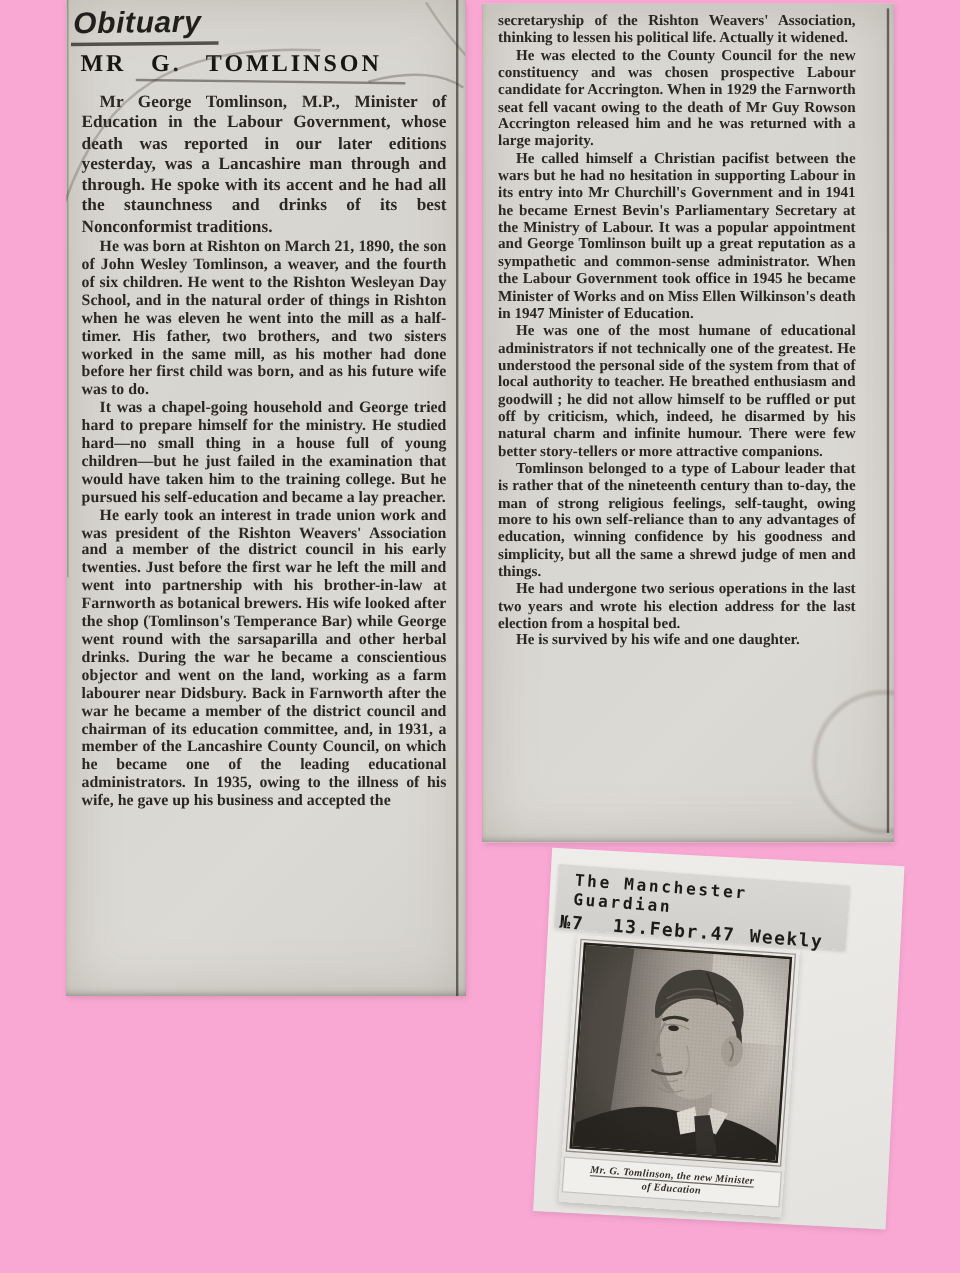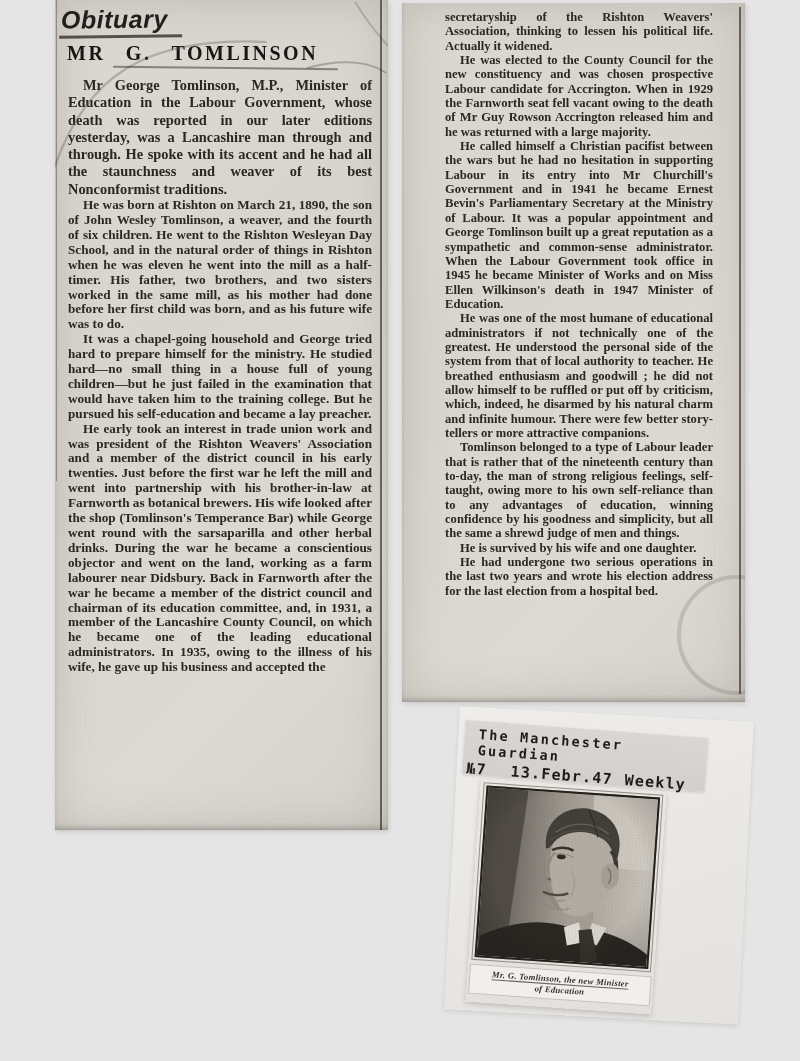--- a/index.html
+++ b/index.html
@@ -1,16 +1,16 @@
 <!DOCTYPE html>
 <html lang="en"><head>
 <meta charset="utf-8">
 <style>
   html,body{margin:0;padding:0;background:#ffffff;}
-  .page{position:relative;width:800px;height:1061px;background:#e5e5e5;overflow:hidden;
+  .page{position:relative;width:800px;height:1061px;background:#f9a8d4;overflow:hidden;
         font-family:"Liberation Serif", serif;}
 
   
   .clip{position:absolute;overflow:hidden;
         background:linear-gradient(135deg,#dad8d2 0%,#d7d5cf 40%,#dcdad4 75%,#d4d2cc 100%);
         box-shadow:inset 0 0 46px rgba(118,112,100,.28), inset 0 -4px 6px -3px rgba(55,50,42,.45),
                    1px 2px 5px rgba(0,0,0,.12);
         color:#2b2823;}
   .clip-left{left:55px;top:0;width:333px;height:830px;padding:0;}
   .clip-right{left:402px;top:3px;width:343px;height:699px;}
@@ -29,21 +29,21 @@
   .headline{font-family:"Liberation Serif", serif;font-weight:bold;font-size:20px;
             letter-spacing:2.5px;word-spacing:13px;color:#181612;margin:4px 6px 2px 12px;}
   .headline-rule{height:2px;width:225px;margin:2px 0 6px 58px;background:rgba(50,46,40,.5);
                  transform:rotate(.7deg);border-radius:2px;}
 
   
   .col-text{text-align:justify;font-weight:bold;color:#2b2823;}
   .col-text p{margin:0;text-indent:15px;}
   .col-left{padding:2px 16px 0 13px;font-size:13.2px;line-height:14.9px;}
   .col-left p:first-child{font-size:14.4px;line-height:17.3px;}
-  .col-right{padding:7px 32px 0 13px;font-size:12.6px;line-height:14.35px;margin-left:30px;}
+  .col-right{padding:7px 32px 0 13px;font-size:12.6px;line-height:14.35px;}
   .col-right p:first-child{text-indent:0;}
 
   .ring-stain{position:absolute;right:-52px;top:572px;width:112px;height:112px;border-radius:50%;
               border:4px solid rgba(70,62,50,.17);filter:blur(.7px);}
 
   
   .backing{position:absolute;left:452px;top:714px;width:294px;height:303px;
            background:linear-gradient(160deg,#efedea 0%,#e9e7e4 55%,#e4e2df 100%);
            transform:rotate(3deg);box-shadow:0 2px 5px rgba(0,0,0,.10);}
   .masthead{position:absolute;left:466px;top:720px;width:243px;height:49px;
@@ -79,37 +79,37 @@
     <svg class="smudges" width="333" height="230" viewBox="0 0 333 230">
       <path d="M-4,178 C28,74 92,36 212,42" stroke="rgba(88,84,77,.33)" stroke-width="2.2" fill="none"></path>
       <path d="M252,68 C288,58 316,62 331,73" stroke="rgba(88,84,77,.38)" stroke-width="2" fill="none"></path>
       <path d="M300,2 C310,18 322,34 333,46" stroke="rgba(88,84,77,.28)" stroke-width="2" fill="none"></path>
     </svg>
     <div class="edge-left"></div>
     <div class="obituary">Obituary</div>
     <h1 class="headline">MR G. TOMLINSON</h1>
     <div class="headline-rule"></div>
     <div class="col-text col-left">
-        <p>Mr George Tomlinson, M.P., Minister of Education in the Labour Government, whose death was reported in our later editions yesterday, was a Lancashire man through and through.  He spoke with its accent and he had all the staunchness and weaver of its best Nonconformist traditions.</p>
+        <p>Mr George Tomlinson, M.P., Minister of Education in the Labour Government, whose death was reported in our later editions yesterday, was a Lancashire man through and through.  He spoke with its accent and he had all the staunchness and drinks of its best Nonconformist traditions.</p>
         <p>He was born at Rishton on March 21, 1890, the son of John Wesley Tomlinson, a weaver, and the fourth of six children. He went to the Rishton Wesleyan Day School, and in the natural order of things in Rishton when he was eleven he went into the mill as a half-timer. His father, two brothers, and two sisters worked in the same mill, as his mother had done before her first child was born, and as his future wife was to do.</p>
         <p>It was a chapel-going household and George tried hard to prepare himself for the ministry.  He studied hard—no small thing in a house full of young children—but he just failed in the examination that would have taken him to the training college.  But he pursued his self-education and became a lay preacher.</p>
         <p>He early took an interest in trade union work and was president of the Rishton Weavers' Association and a member of the district council in his early twenties. Just before the first war he left the mill and went into partnership with his brother-in-law at Farnworth as botanical brewers.  His wife looked after the shop (Tomlinson's Temperance Bar) while George went round with the sarsaparilla and other herbal drinks.  During the war he became a conscientious objector and went on the land, working as a farm labourer near Didsbury.  Back in Farnworth after the war he became a member of the district council and chairman of its education committee, and, in 1931, a member of the Lancashire County Council, on which he became one of the leading educational administrators.  In 1935, owing to the illness of his wife, he gave up his business and accepted the</p>
       </div>
     <div class="rule"></div>
   </section>
 
   <section class="clip clip-right">
     <div class="col-text col-right">
         <p>secretaryship of the Rishton Weavers' Association, thinking to lessen his political life.  Actually it widened.</p>
         <p>He was elected to the County Council for the new constituency and was chosen prospective Labour candidate for Accrington.  When in 1929 the Farnworth seat fell vacant owing to the death of Mr Guy Rowson Accrington released him and he was returned with a large majority.</p>
         <p>He called himself a Christian pacifist between the wars but he had no hesitation in supporting Labour in its entry into Mr Churchill's Government and in 1941 he became Ernest Bevin's Parliamentary Secretary at the Ministry of Labour.  It was a popular appointment and George Tomlinson built up a great reputation as a sympathetic and common-sense administrator.  When the Labour Government took office in 1945 he became Minister of Works and on Miss Ellen Wilkinson's death in 1947 Minister of Education.</p>
         <p>He was one of the most humane of educational administrators if not technically one of the greatest.  He understood the personal side of the system from that of local authority to teacher.  He breathed enthusiasm and goodwill ; he did not allow himself to be ruffled or put off by criticism, which, indeed, he disarmed by his natural charm and infinite humour.  There were few better story-tellers or more attractive companions.</p>
         <p>Tomlinson belonged to a type of Labour leader that is rather that of the nineteenth century than to-day, the man of strong religious feelings, self-taught, owing more to his own self-reliance than to any advantages of education, winning confidence by his goodness and simplicity, but all the same a shrewd judge of men and things.</p>
+        <p>He had undergone two serious operations in the last two years and wrote his election address for the last election from a hospital bed.</p>
         <p>He is survived by his wife and one daughter.</p>
-        <p>He had undergone two serious operations in the last two years and wrote his election address for the last election from a hospital bed.</p>
       </div>
     <div class="ring-stain"></div>
     <div class="rule"></div>
   </section>
 
   <section>
     <div class="backing"></div>
 
     <div class="masthead">
       <div class="m-line1">The Manchester Guardian</div>

